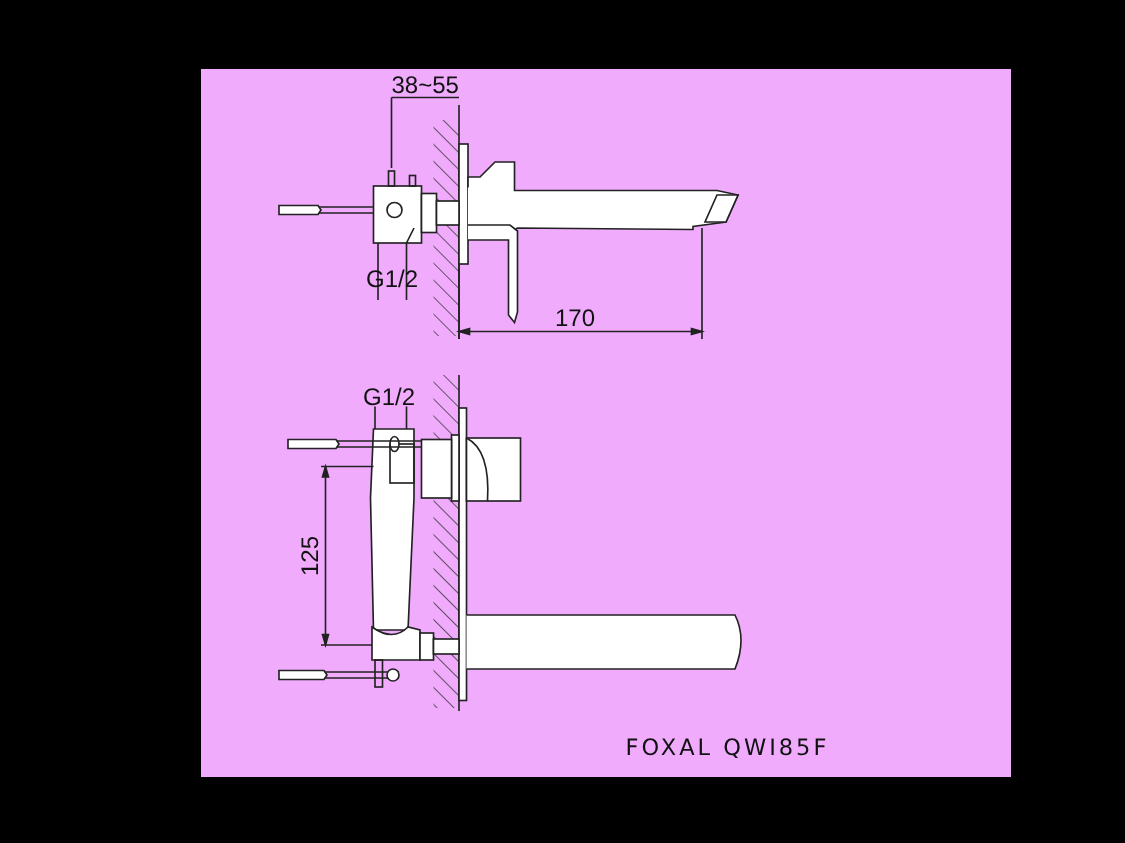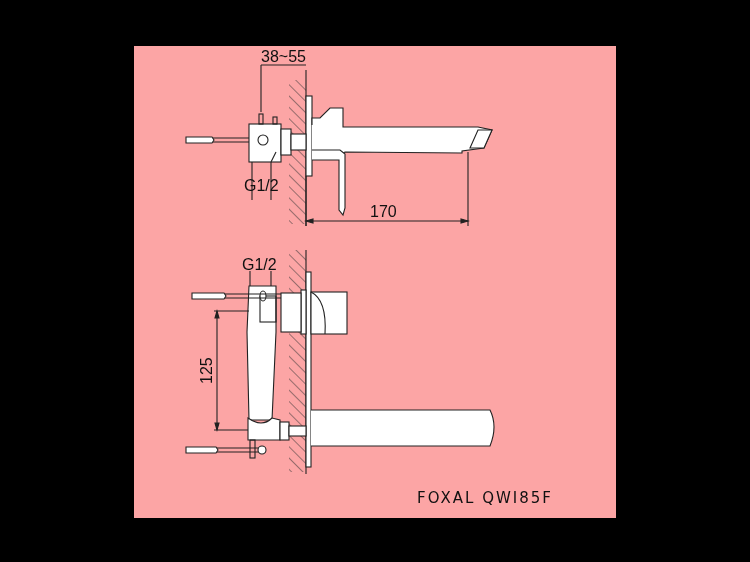--- a/index.html
+++ b/index.html
@@ -1,17 +1,17 @@
 <!DOCTYPE html>
 <html><head>
 <meta charset="utf-8">
 <style>
   html, body { margin:0; padding:0; background:#000; }
   body { width:750px; height:562px; position:relative; overflow:hidden; font-family:"Liberation Sans", sans-serif; }
-  #canvas { position:absolute; left:134px; top:46px; width:482px; height:472px; background:#fca5a5; }
+  #canvas { position:absolute; left:134px; top:46px; width:540px; height:472px; background:#f0abfc; }
   svg { position:absolute; left:0; top:0; }
   .dim-text { font-family:"Liberation Sans", sans-serif; font-size:16px; fill:#111; }
   .brand { font-family:"DejaVu Sans", sans-serif; font-size:15px; letter-spacing:2px; fill:#111; font-weight:normal; }
 </style>
 </head>
 <body>
 
 <div id="canvas">
 <svg width="482" height="472" viewBox="134 46 482 472">
   <defs>

